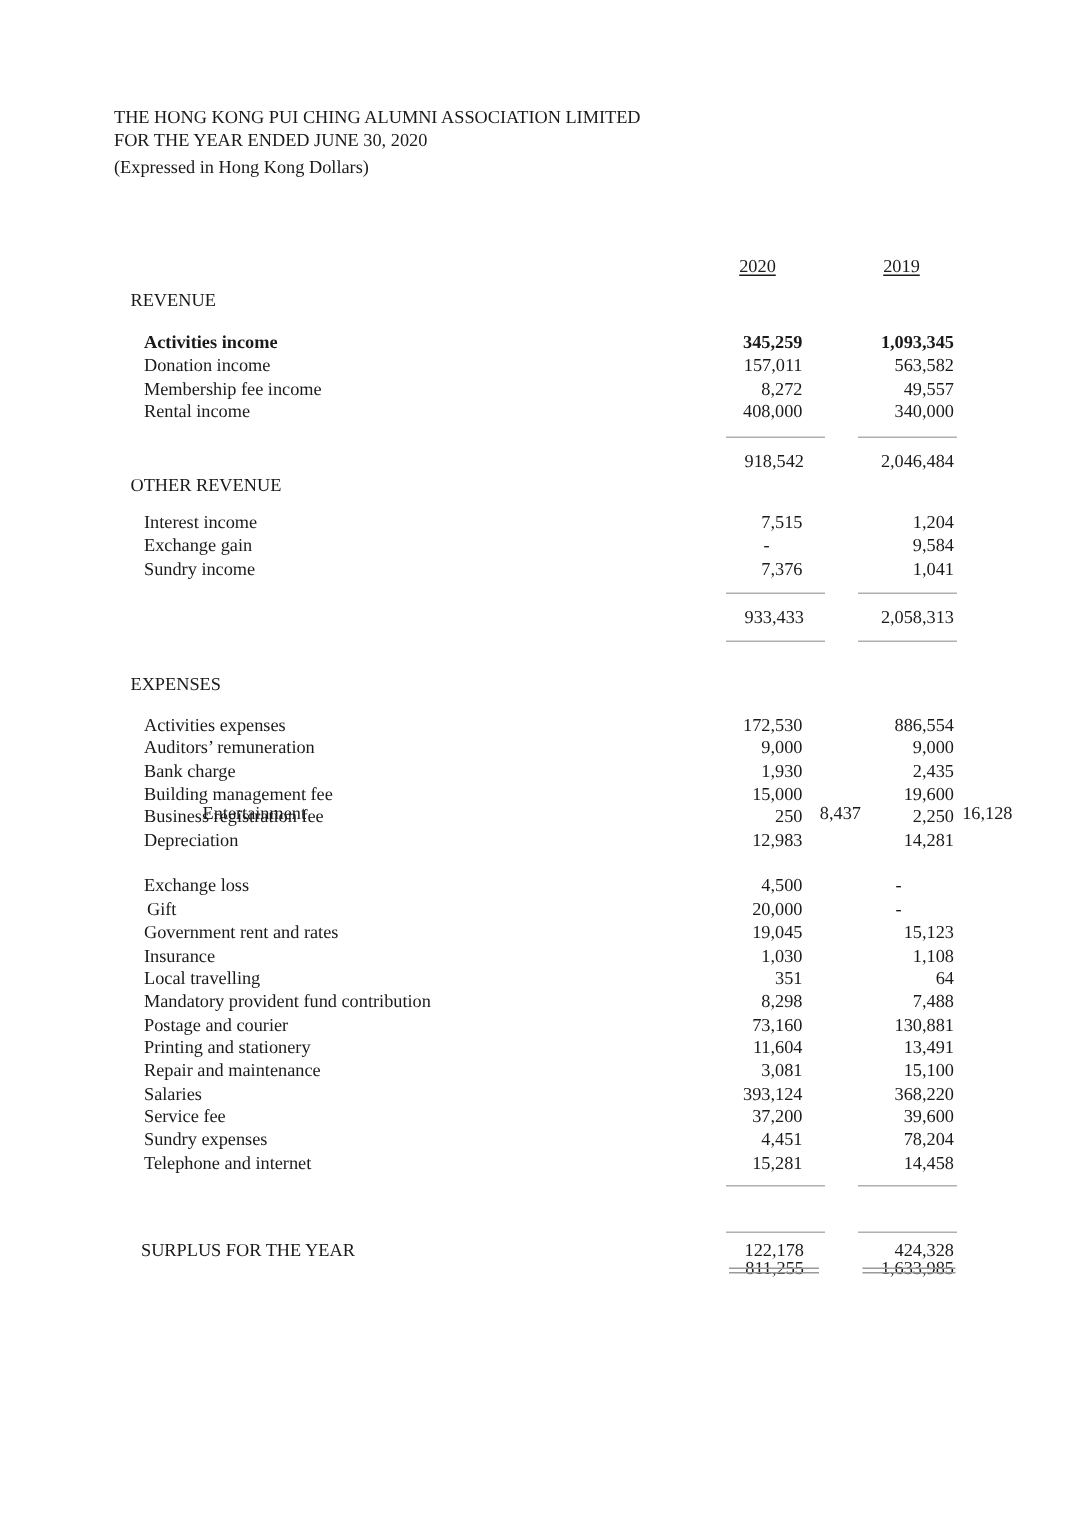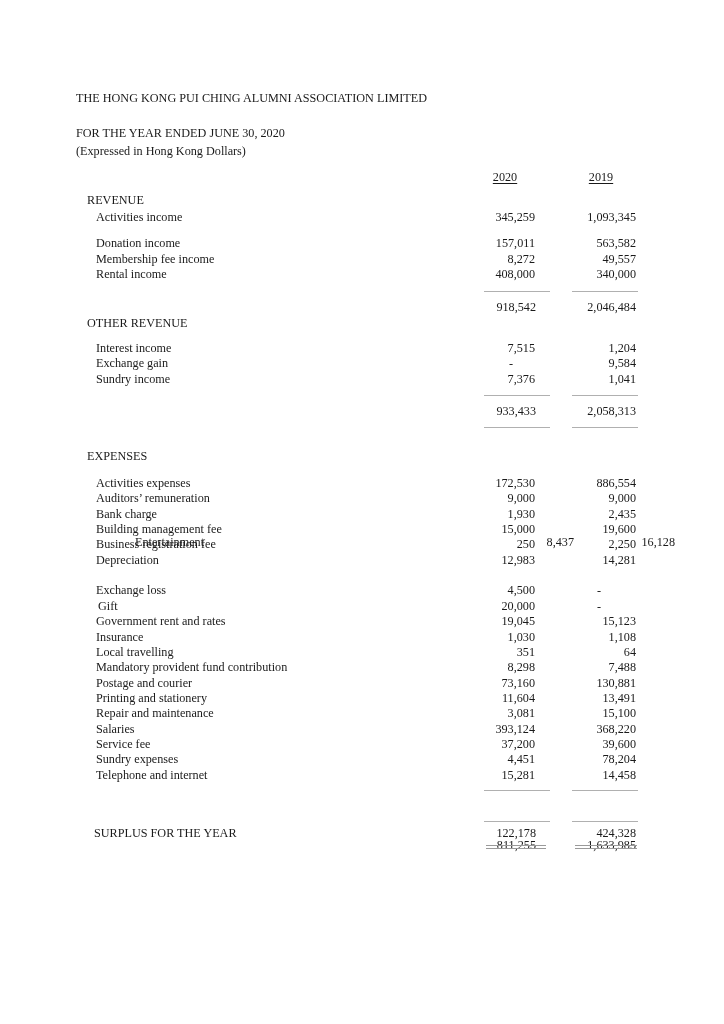--- a/index.html
+++ b/index.html
@@ -12,21 +12,21 @@
       height: 1024px;
       position: relative;
       overflow: hidden;
       font-family: "Liberation Serif", "DejaVu Serif", serif;
       color: #1a1a1a;
       font-size: 12.2px;
     }
     .page { position: absolute; left: 0; top: 0; width: 724px; height: 1024px; }
 
     .header { position: absolute; left: 76px; top: 71px; line-height: 15.4px; }
-    .header div { white-space: nowrap; margin-top: 20px; }
+    .header div { white-space: nowrap; }
     .header .hl5 { margin-top: 2px; }
 
     .colhead {
       position: absolute; top: 170px; text-decoration: underline;
       text-underline-offset: 2px; text-align: right;
     }
     .ch2020 { left: 480px; width: 50px; text-align: center; }
     .ch2019 { left: 566px; width: 70px; text-align: center; }
 
     .section-title { position: absolute; left: 87px; white-space: nowrap; }
@@ -59,21 +59,21 @@
     <div>THE HONG KONG PUI CHING ALUMNI ASSOCIATION LIMITED</div>
     <div>FOR THE YEAR ENDED JUNE 30, 2020</div>
     <div class="hl5">(Expressed in Hong Kong Dollars)</div>
   </div>
 
   <div class="colhead ch2020">2020</div>
   <div class="colhead ch2019">2019</div>
 
   <div class="section-title" style="top:193px;">REVENUE</div>
   <div id="revenue-rows">
-      <div class="row" style="top: 210px;">
+      <div class="row" style="top: 221px; font-weight: bold;">
         <span class="label">Activities income</span>
         <span class="v2020">345,259</span>
         <span class="v2019">1,093,345</span>
       </div>
       <div class="row" style="top: 236.4px;">
         <span class="label">Donation income</span>
         <span class="v2020">157,011</span>
         <span class="v2019">563,582</span>
       </div>
       <div class="row" style="top: 251.8px;">

